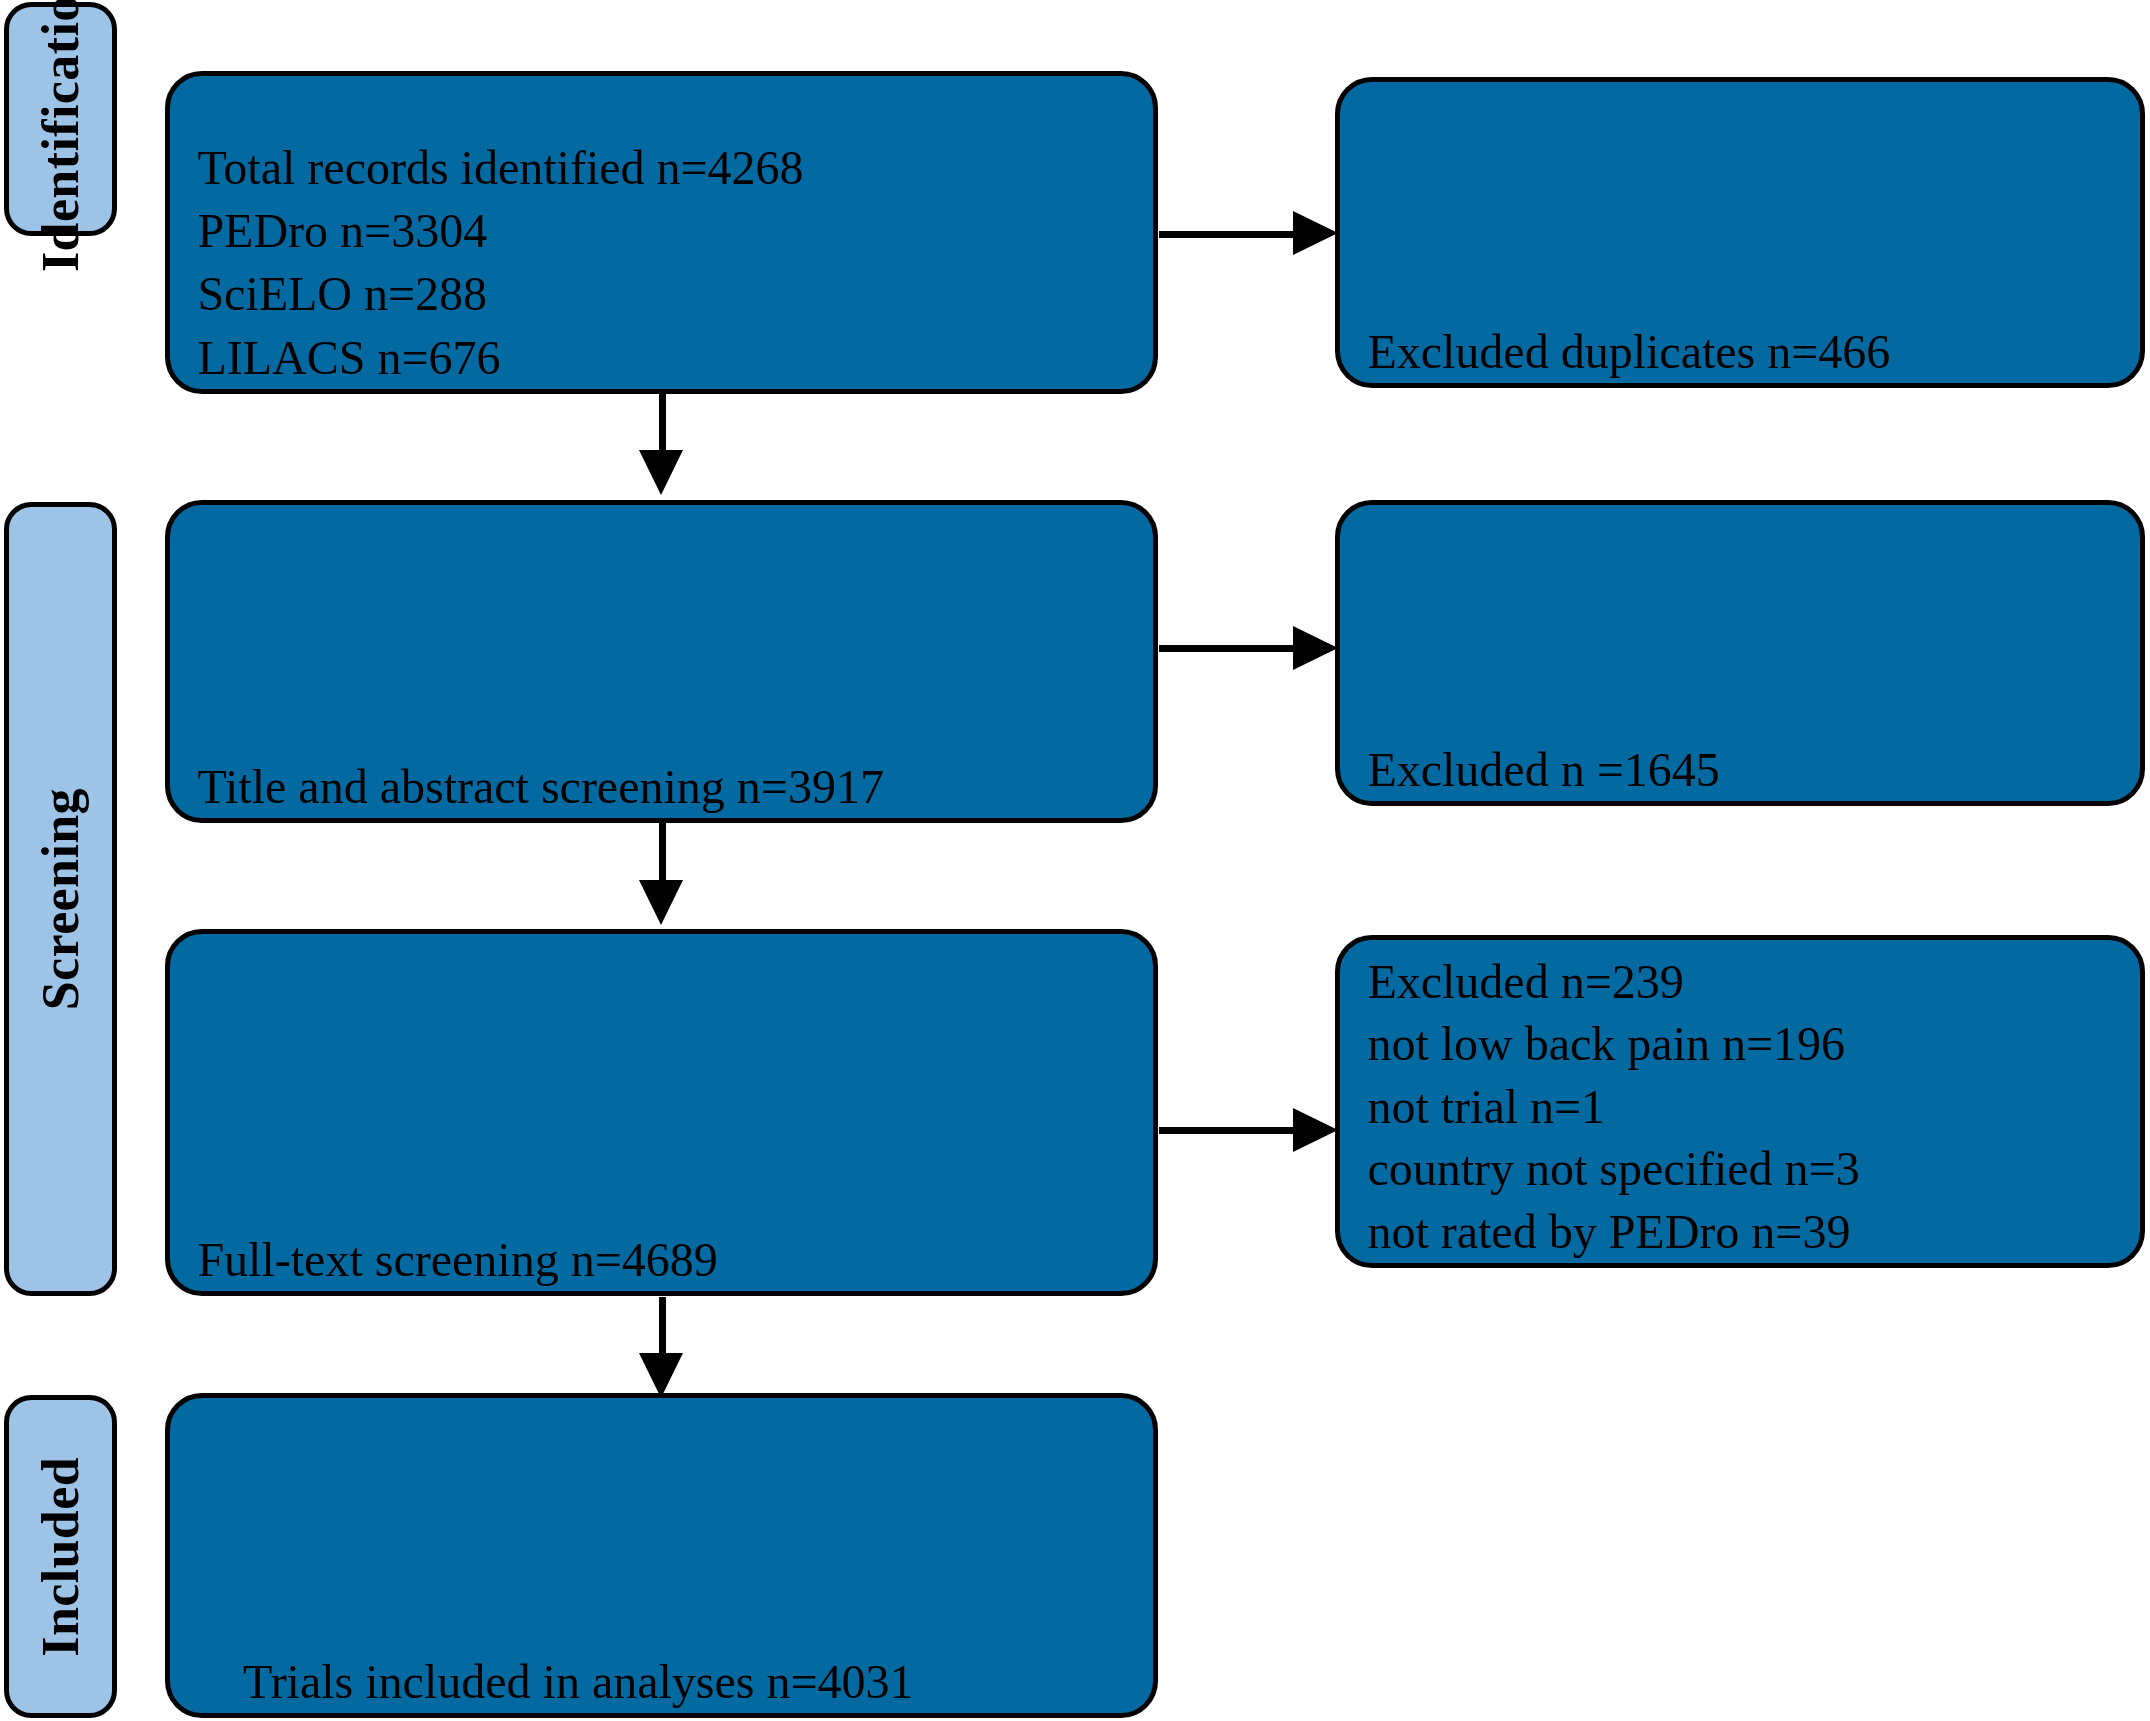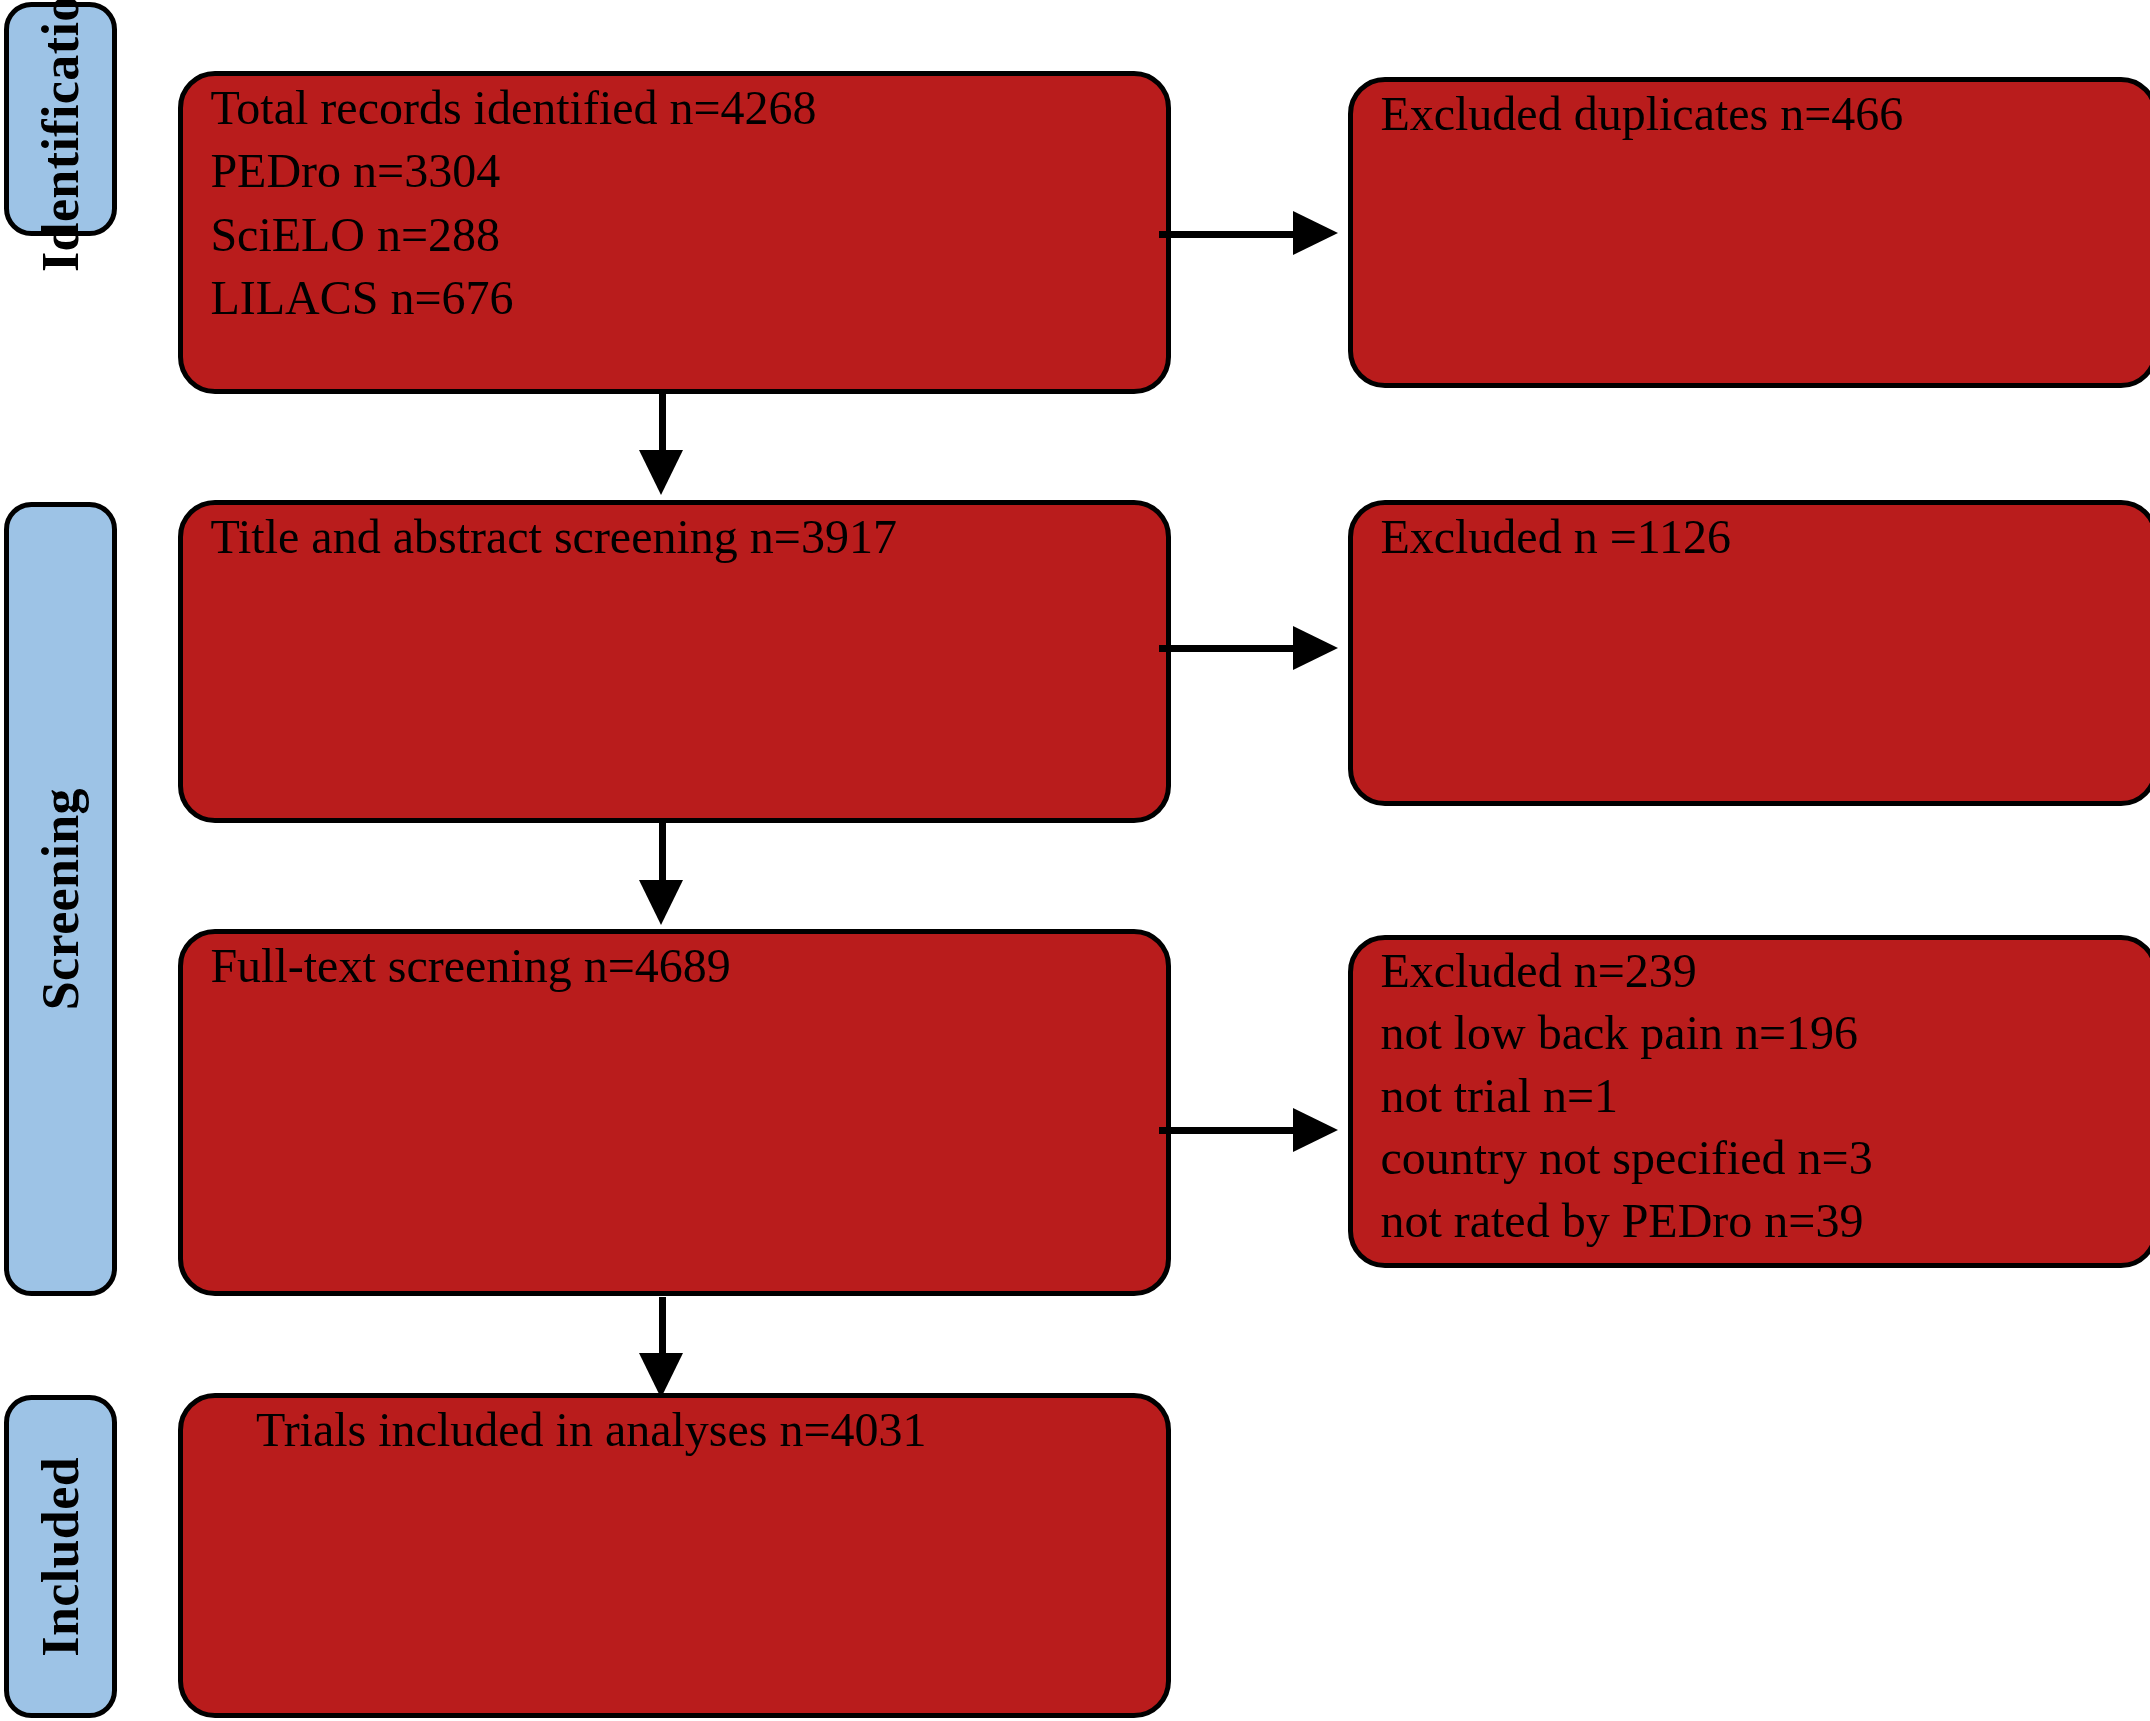--- a/index.html
+++ b/index.html
@@ -33,26 +33,25 @@
     font-size: 52px;
     line-height: 1;
     color: #000000;
     letter-spacing: 0.4px;
     white-space: nowrap;
   }
   
   .flow-box {
     position: absolute;
     box-sizing: border-box;
-    background: #b91c1c;
+    background: #0369a1;
     border: 5.6px solid #000000;
     border-radius: 37px;
     display: flex;
-    align-items: flex-start;
-    margin-left: 13px;
+    align-items: flex-end;
   }
   .box-text {
     padding: 0 27.4px;
     font-size: 48px;
     line-height: 1.32;
     color: #000000;
     white-space: pre-line;
     width: 100%;
   }
   .box-text.tight { line-height: 1.30; }
@@ -116,21 +115,21 @@
   <div class="arrow-right" style="left:1293px; top:211px;"></div>
 
   <div class="conn-line-v" style="left:659px; top:394px; width:6.5px; height:58px;"></div>
   <div class="arrow-down" style="left:639px; top:450px;"></div>
 
   <div class="flow-box" style="left:165px; top:500px; width:993px; height:323px;">
     <div class="box-text">Title and abstract screening n=3917</div>
   </div>
 
   <div class="flow-box" style="left:1335px; top:500px; width:810px; height:306px;">
-    <div class="box-text">Excluded n =1126</div>
+    <div class="box-text">Excluded n =1645</div>
   </div>
 
   <div class="conn-line-h" style="left:1159px; top:645px; width:139px;"></div>
   <div class="arrow-right" style="left:1293px; top:626px;"></div>
 
   <div class="conn-line-v" style="left:659px; top:823px; width:6.5px; height:58px;"></div>
   <div class="arrow-down" style="left:639px; top:880px;"></div>
 
   <div class="flow-box" style="left:165px; top:929px; width:993px; height:367px;">
     <div class="box-text">Full-text screening n=4689</div>

